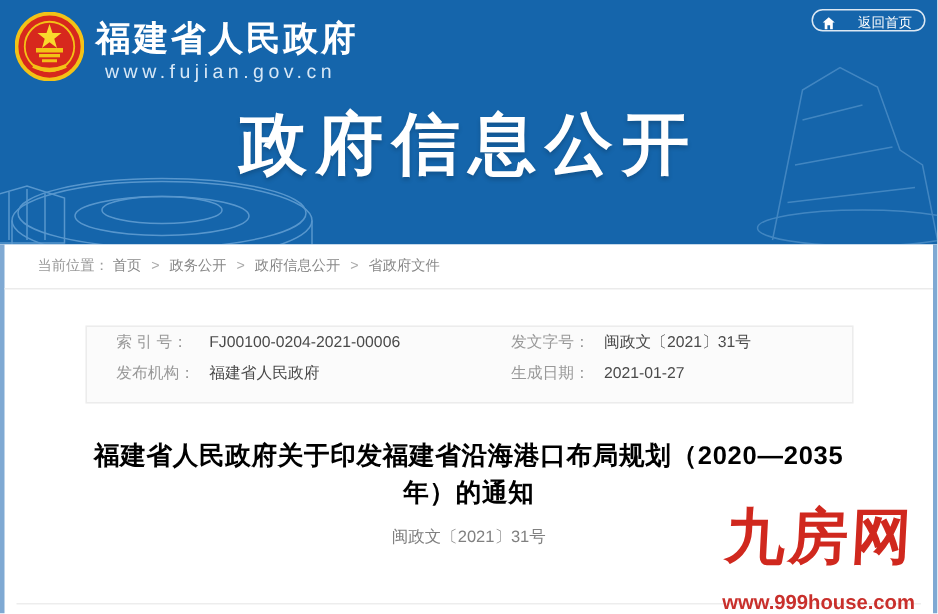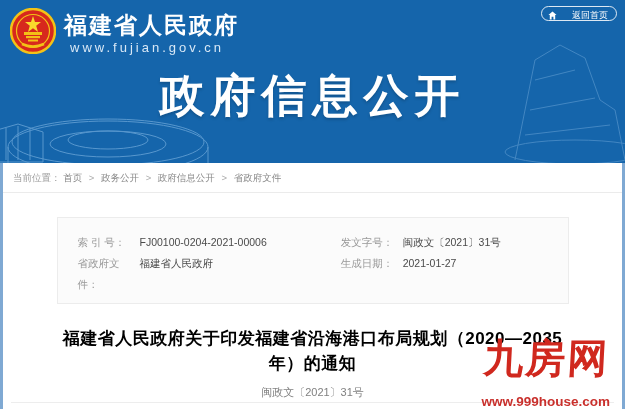--- a/index.html
+++ b/index.html
@@ -30,31 +30,31 @@
     font-size: 45px; letter-spacing: 6px; margin-top: 8px;
     text-shadow: 0 2px 3px rgba(0,0,0,0.18);
   }
 
   
   .page {
     position: relative; height: 246px; background: #ffffff;
     border-left: 3px solid #7fa9d3; border-right: 3px solid #7fa9d3;
   }
   .breadcrumb {
-    height: 30px; line-height: 30px; padding-left: 10px;
+    height: 30px; line-height: 30px; padding-left: 22px;
     font-size: 9.5px; color: #999999; border-bottom: 1px solid #ebebeb;
     white-space: nowrap;
   }
   .breadcrumb .crumb { color: #888888; cursor: pointer; }
   .breadcrumb .crumb-current { color: #888888; }
   .breadcrumb .sep { margin: 0 4px; color: #aaaaaa; }
 
   .meta-box {
     width: 512px; margin: 24px auto 0; background: #fbfbfb;
-    border: 1px solid #ececec; padding: 14px 20px 8px;
+    border: 1px solid #ececec; padding: 0 20px 8px;
     font-size: 10.5px;
   }
   .meta-row { display: flex; line-height: 21px; }
   .meta-cell { display: flex; }
   .meta-cell.left { width: 56%; }
   .meta-cell.right { width: 44%; }
   .meta-label { color: #999999; width: 62px; flex: none; }
   .meta-value { color: #4a4a4a; }
 
   .article-title {
@@ -146,21 +146,21 @@
         <span class="meta-label">索 引 号：</span>
         <span class="meta-value">FJ00100-0204-2021-00006</span>
       </div>
       <div class="meta-cell right">
         <span class="meta-label">发文字号：</span>
         <span class="meta-value">闽政文〔2021〕31号</span>
       </div>
     </div>
     <div class="meta-row">
       <div class="meta-cell left">
-        <span class="meta-label">省政府文件：</span>
+        <span class="meta-label">发布机构：</span>
         <span class="meta-value">福建省人民政府</span>
       </div>
       <div class="meta-cell right">
         <span class="meta-label">生成日期：</span>
         <span class="meta-value">2021-01-27</span>
       </div>
     </div>
     <div class="meta-row">
       <div class="meta-cell right"></div>
     </div>

